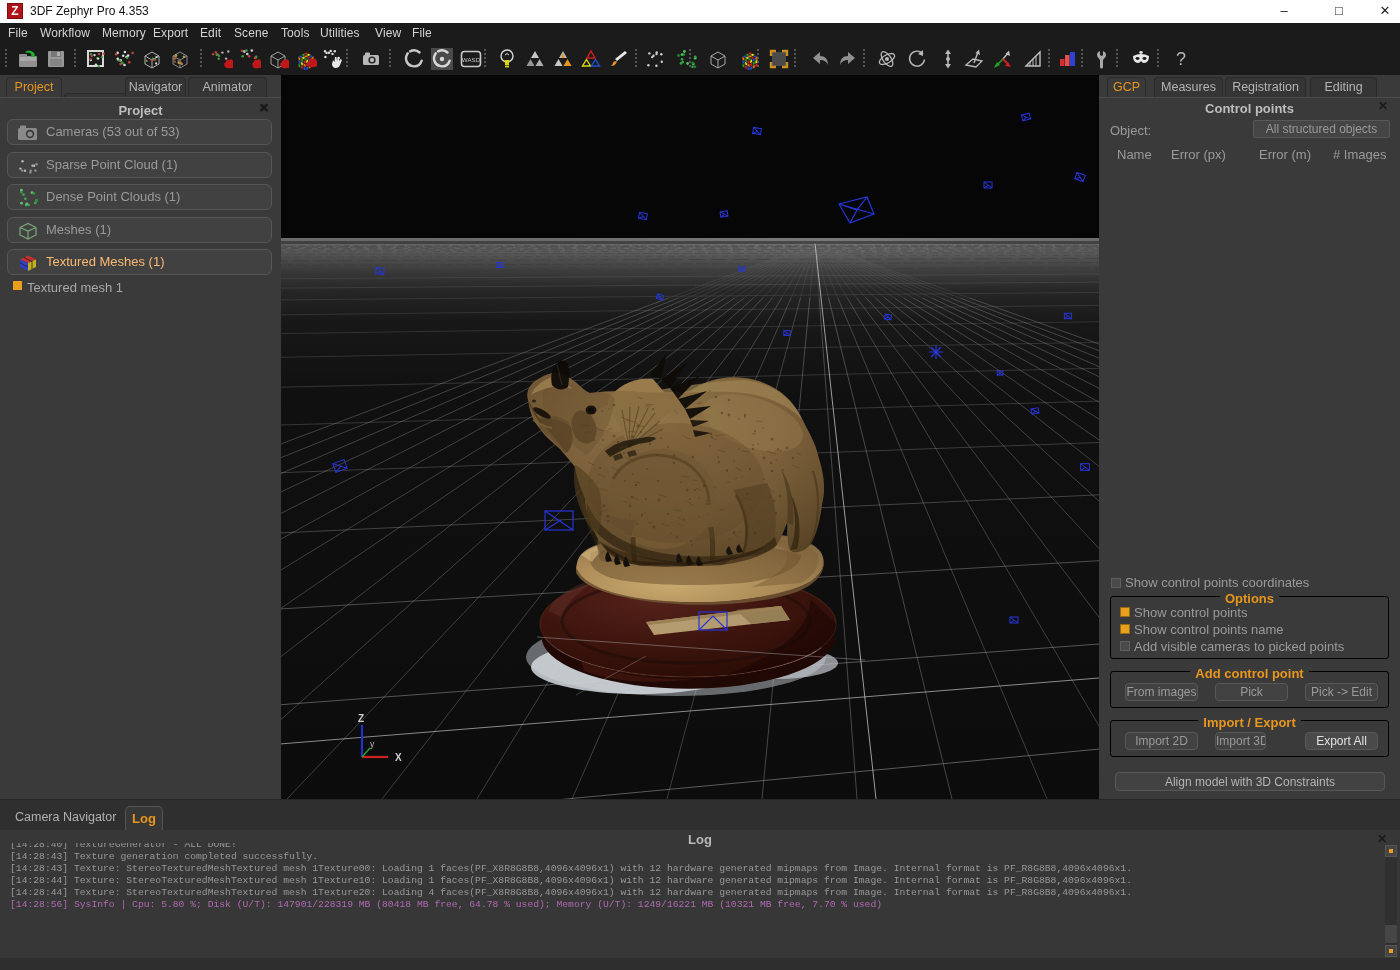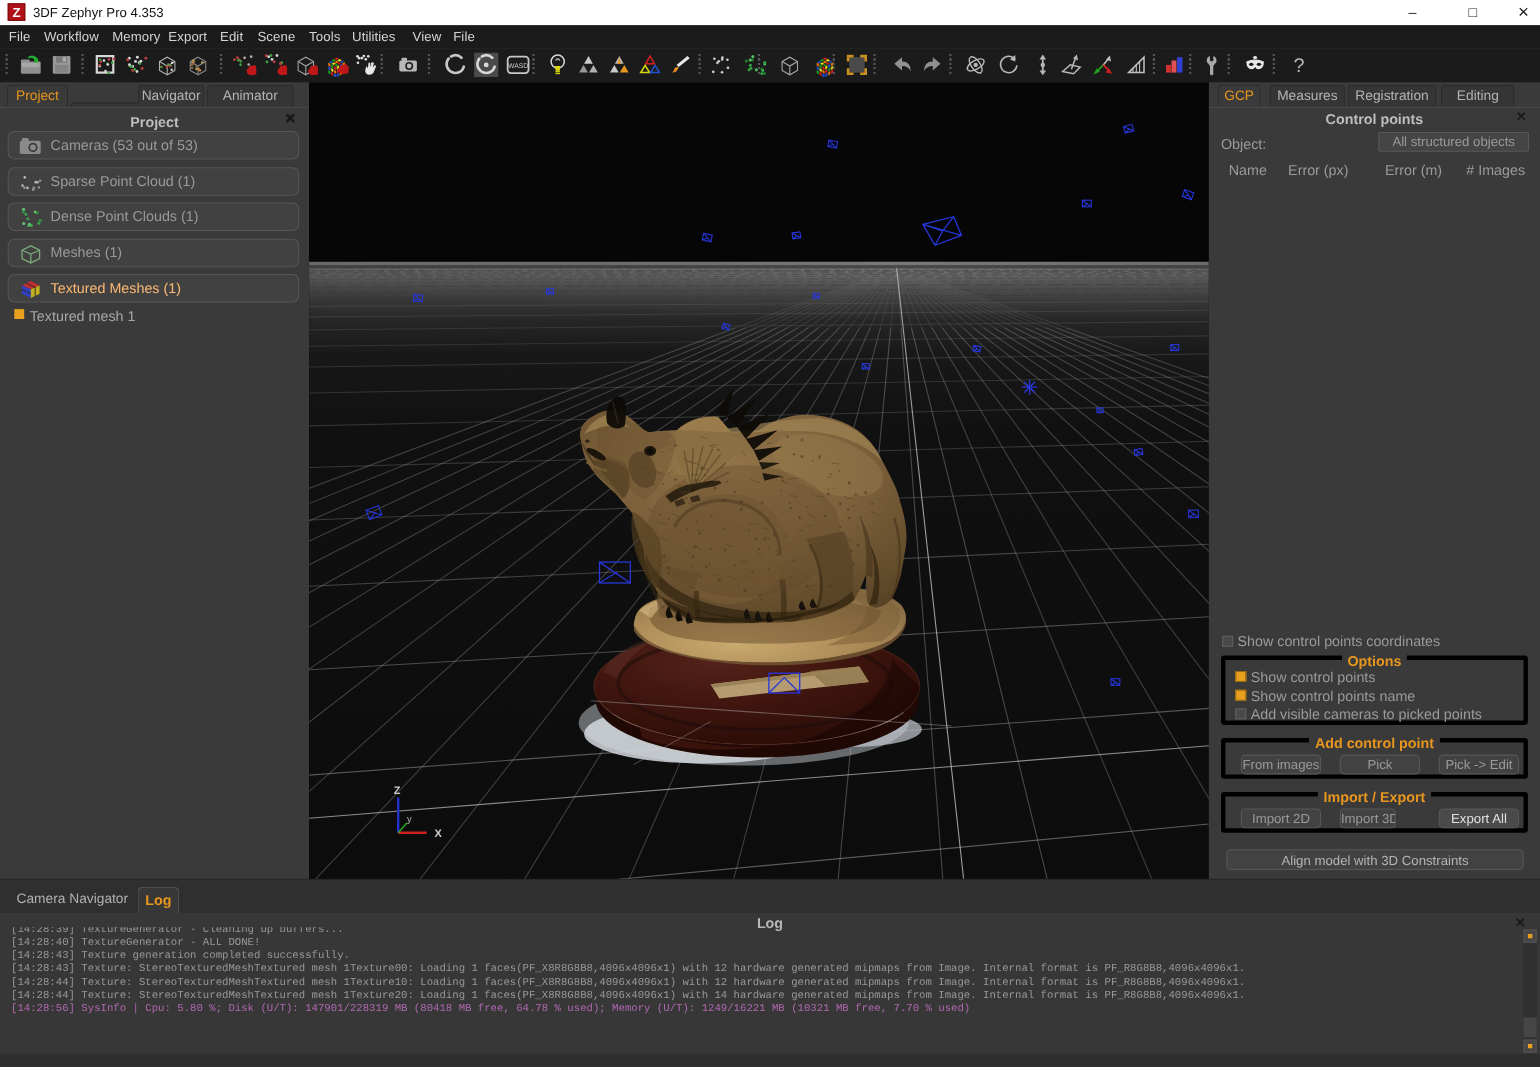--- a/index.html
+++ b/index.html
@@ -18,21 +18,21 @@
  background-size:2px 100%;background-repeat:no-repeat;background-position:1px 0;}
 .panel{position:absolute;background:#3a3a3a;}
 .tab{position:absolute;top:0;height:20px;background:#353535;border:1px solid #2a2a2a;border-bottom:none;
  border-radius:4px 4px 0 0;color:#b4b4b4;text-align:center;padding-top:2px;font-size:12.5px;
  white-space:nowrap;overflow:hidden;}
 .tab.act{background:#3a3a3a;color:#e8961e;}
 .phead{position:absolute;width:100%;text-align:center;font-weight:bold;font-size:13px;color:#bebebe;}
 .pbtn{position:absolute;background:#414141;border:1px solid #565656;border-radius:6px;
  color:#9a9a9a;font-size:13px;}
 .pbtn .lbl{position:absolute;left:38px;top:4px;}
-.grpbox{position:absolute;border:4px solid #000000;border-radius:3px;}
+.grpbox{position:absolute;border:1px solid #000000;border-radius:3px;}
 .grplbl{position:absolute;top:-8px;width:100%;text-align:center;}
 .grplbl span{background:#3a3a3a;padding:0 5px;color:#e8961e;font-weight:bold;font-size:13px;}
 .cb{position:absolute;width:10px;height:10px;background:#4a4a4a;border:1px solid #5e5e5e;}
 .cb.on{background:#e8a01e;border:1px solid #9a6a10;}
 .sbtn{position:absolute;background:#424242;border:1px solid #585858;border-radius:4px;
  color:#9a9a9a;font-size:12px;text-align:center;white-space:nowrap;overflow:hidden;}
 .gray{color:#9a9a9a;font-size:13px;position:absolute;}
 .logwrap{position:absolute;left:0;top:830px;width:1400px;height:128px;background:#373737;}
 .logline{white-space:pre;font-family:"Liberation Mono",monospace;font-size:9.7px;
  line-height:12px;color:#989898;}
@@ -961,26 +961,25 @@
   </div>
 <div style="position:absolute;left:0;top:799px;width:1400px;height:31px;background:#2f2f2f;border-top:1px solid #262626">
     <div style="position:absolute;left:15px;top:10px;color:#b0b0b0;font-size:12.5px">Camera Navigator</div>
     <div style="position:absolute;left:125px;top:6px;width:38px;height:25px;background:#373737;border:1px solid #555;border-bottom:none;border-radius:5px 5px 0 0;color:#e8961e;font-weight:bold;font-size:13px;text-align:center;padding-top:4px">Log</div>
   </div>
 <div class="logwrap">
     <div style="position:absolute;left:0;top:2px;width:1400px;text-align:center;color:#b8b8b8;font-weight:bold;font-size:13px">Log</div>
     <div style="position:absolute;right:13px;top:2px;color:#1a1a1a;font-weight:bold;font-size:12px">✕</div>
     <div style="position:absolute;left:10px;top:13px;height:111px;overflow:hidden;width:1370px">
       <div style="position:relative;top:-4px">
-        <div class="logline">[14:28:39] TextureGenerator - Cleaning up buffers...</div>
         <div class="logline">[14:28:40] TextureGenerator - ALL DONE!</div>
         <div class="logline">[14:28:43] Texture generation completed successfully.</div>
         <div class="logline">[14:28:43] Texture: StereoTexturedMeshTextured mesh 1Texture00: Loading 1 faces(PF_X8R8G8B8,4096x4096x1) with 12 hardware generated mipmaps from Image. Internal format is PF_R8G8B8,4096x4096x1.</div>
         <div class="logline">[14:28:44] Texture: StereoTexturedMeshTextured mesh 1Texture10: Loading 1 faces(PF_X8R8G8B8,4096x4096x1) with 12 hardware generated mipmaps from Image. Internal format is PF_R8G8B8,4096x4096x1.</div>
-        <div class="logline">[14:28:44] Texture: StereoTexturedMeshTextured mesh 1Texture20: Loading 1 faces(PF_X8R8G8B8,4096x4096x1) with 14 hardware generated mipmaps from Image. Internal format is PF_R8G8B8,4096x4096x1.</div>
+        <div class="logline">[14:28:44] Texture: StereoTexturedMeshTextured mesh 1Texture20: Loading 4 faces(PF_X8R8G8B8,4096x4096x1) with 12 hardware generated mipmaps from Image. Internal format is PF_R8G8B8,4096x4096x1.</div>
         <div class="logline" style="color:#af68b0">[14:28:56] SysInfo | Cpu: 5.80 %; Disk (U/T): 147901/228319 MB (80418 MB free, 64.78 % used); Memory (U/T): 1249/16221 MB (10321 MB free, 7.70 % used)</div>
       </div>
     </div>
     <div style="position:absolute;right:3px;top:15px;width:12px;height:112px;background:#303030">
       <div style="position:absolute;left:0;top:0;width:12px;height:12px;background:#454545;border:1px solid #555">
         <div style="position:absolute;left:3px;top:3px;width:4px;height:4px;background:#e8a01e"></div>
       </div>
       <div style="position:absolute;left:0;bottom:0;width:12px;height:12px;background:#454545;border:1px solid #555">
         <div style="position:absolute;left:3px;top:3px;width:4px;height:4px;background:#e8a01e"></div>
       </div>

